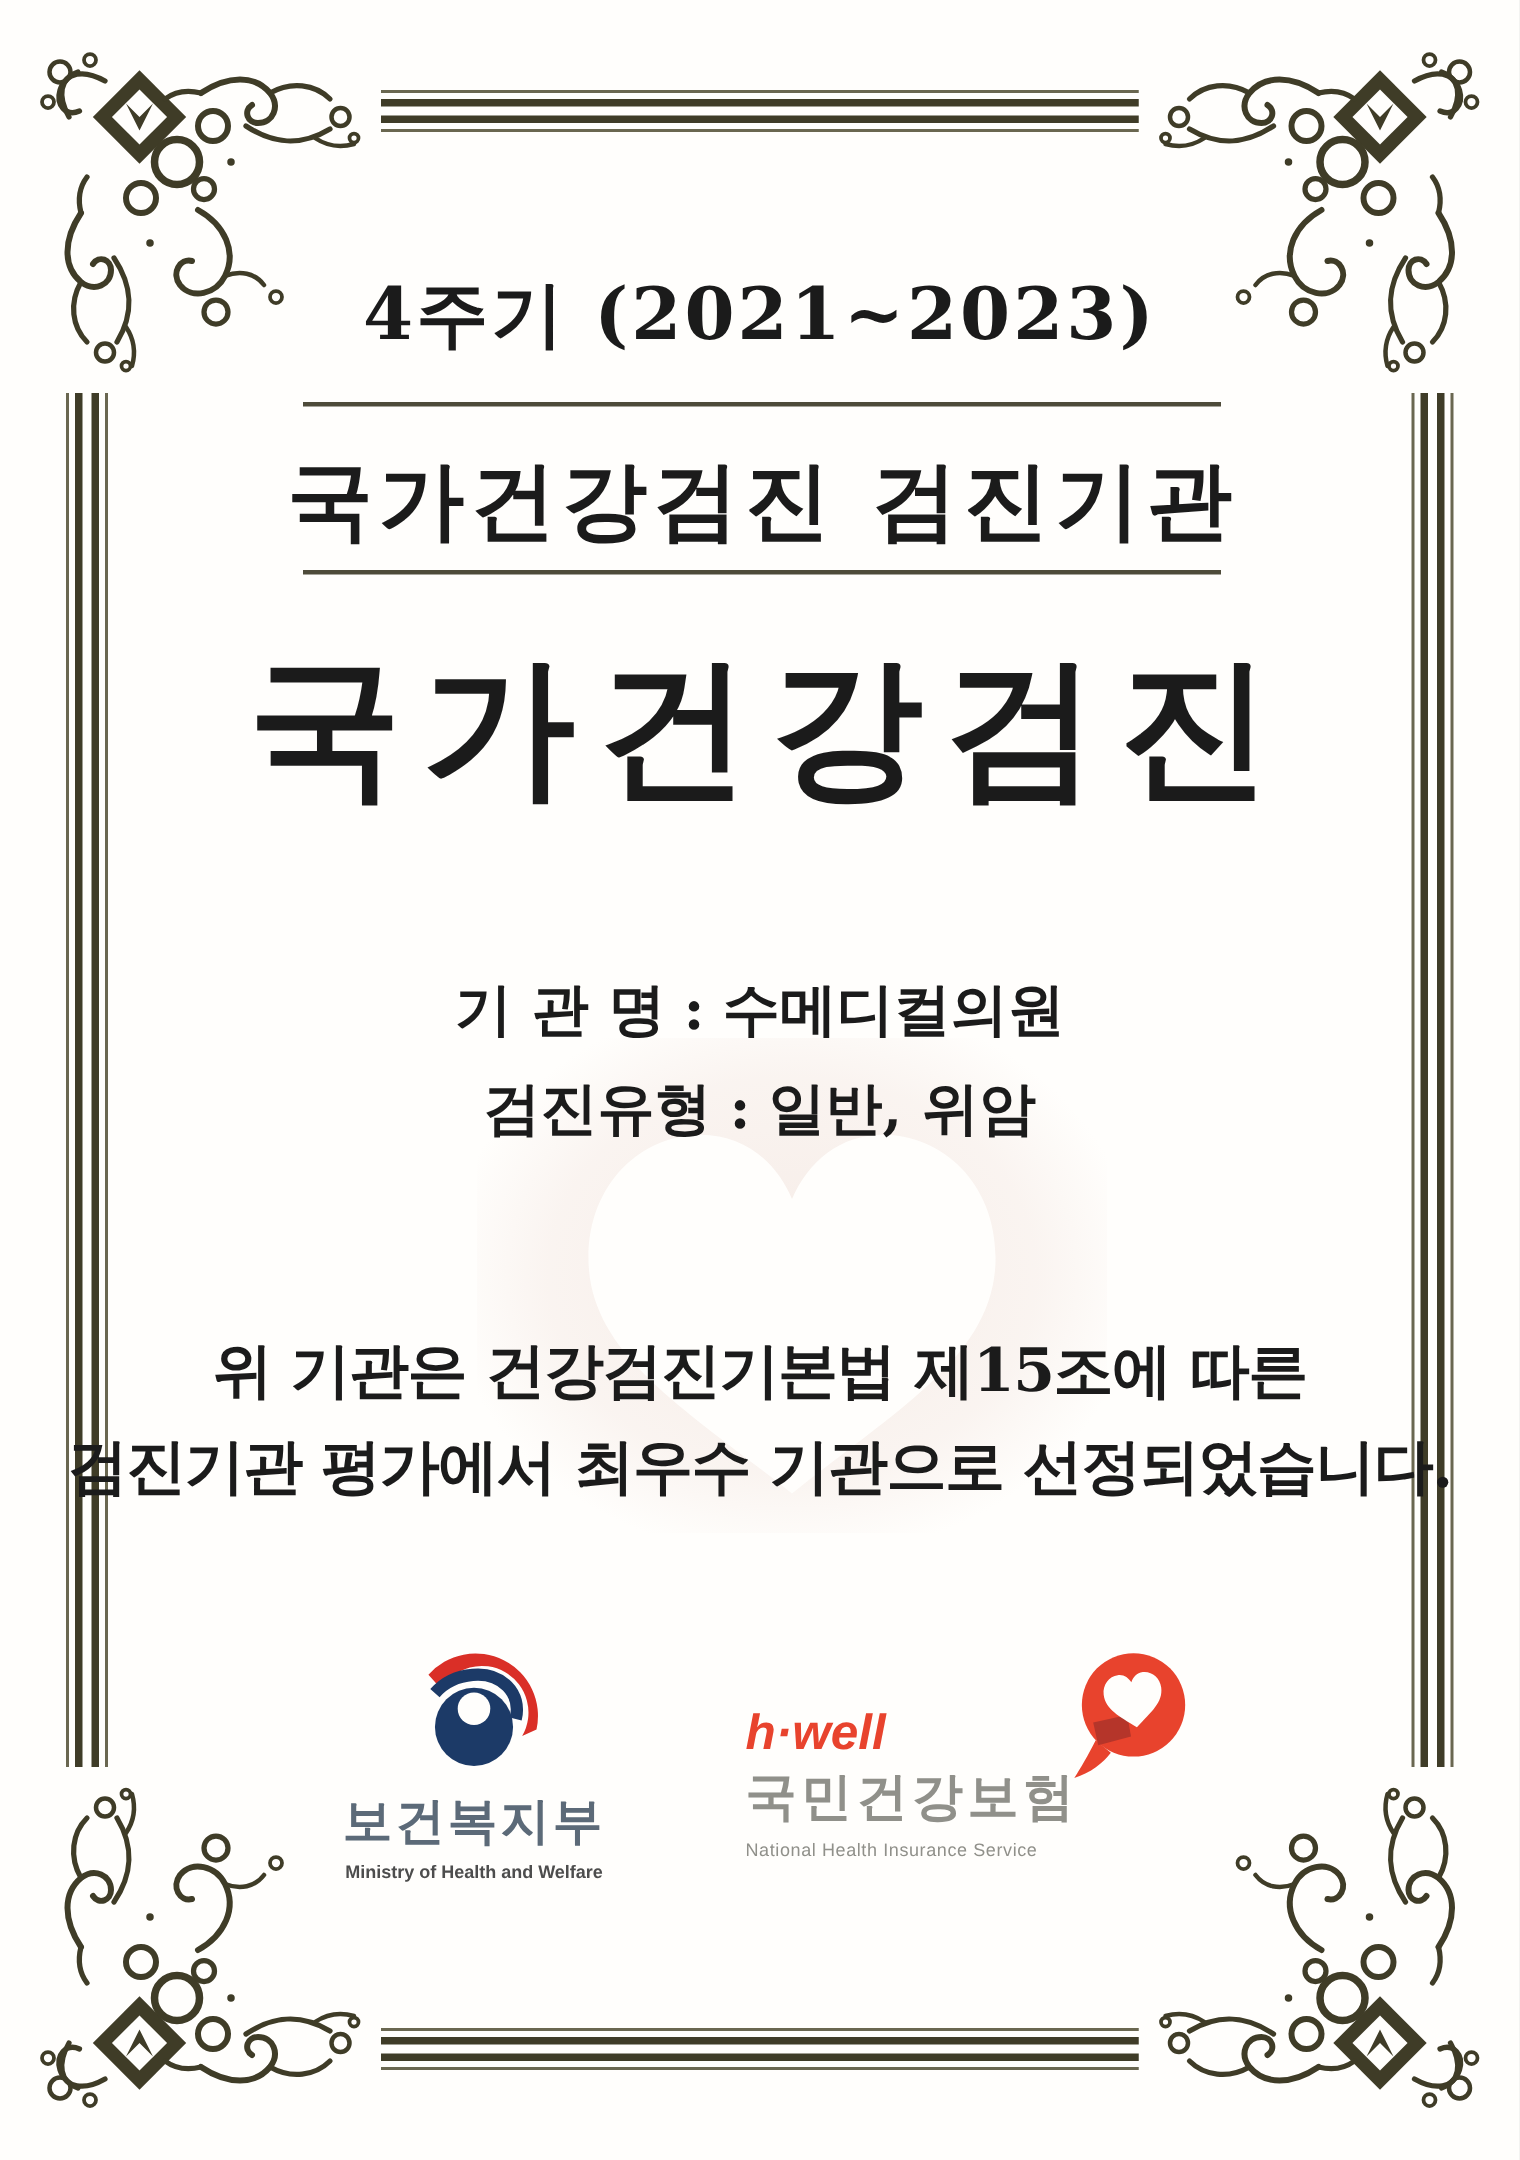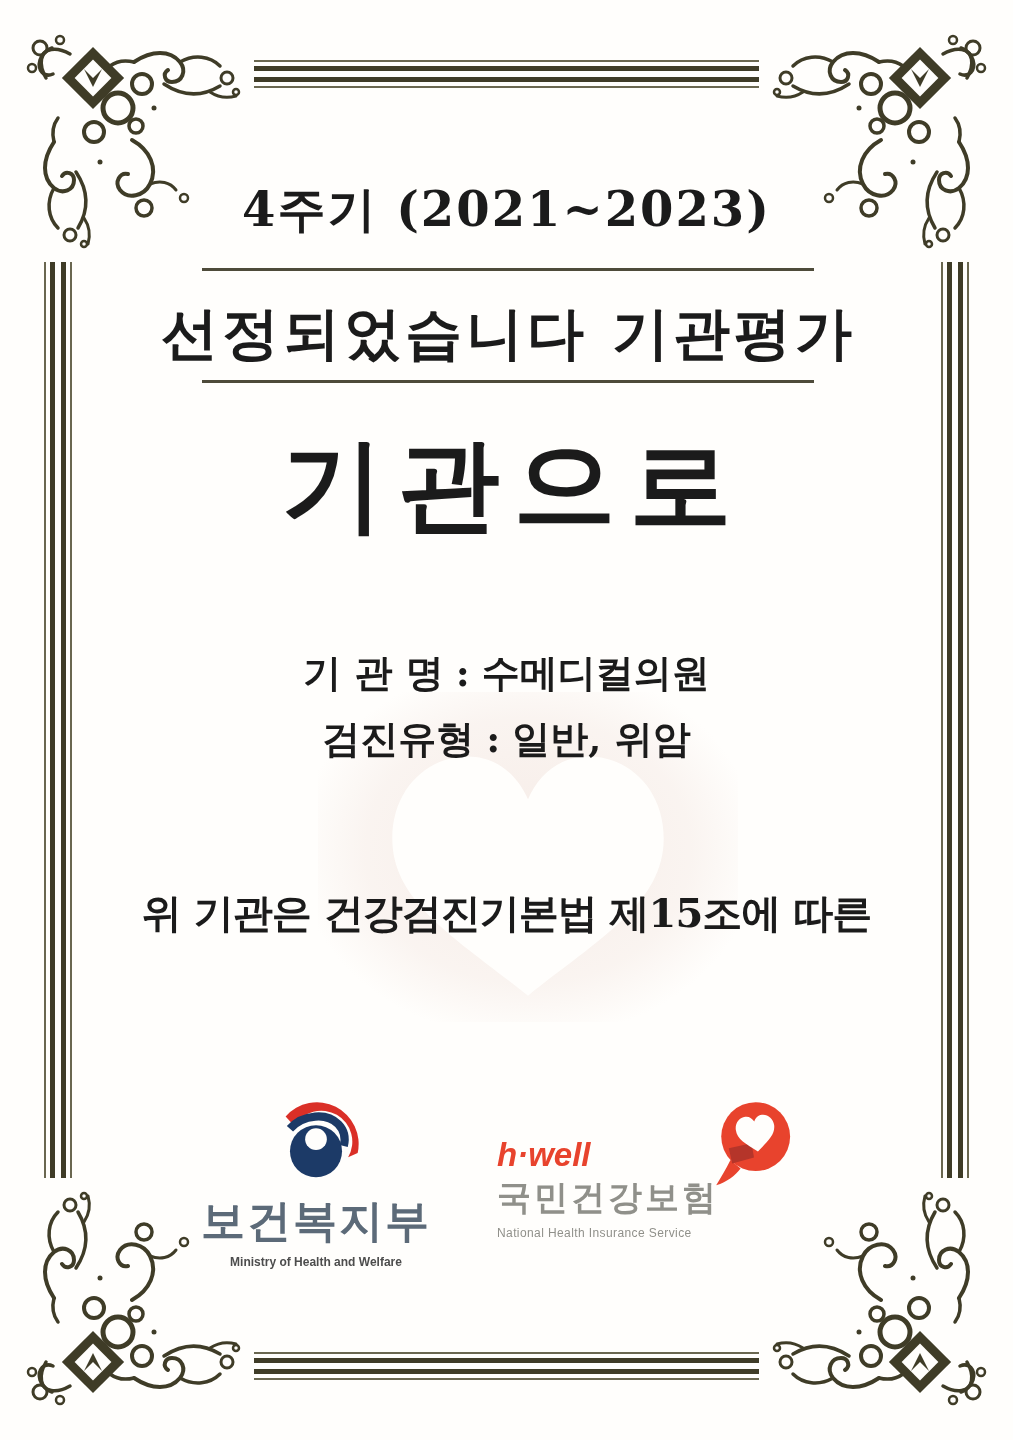--- a/index.html
+++ b/index.html
@@ -41,21 +41,21 @@
   .field{z-index:3;font-size:38px;}
   .field-1{top:648px;}
   .field-2{top:714px;}
   .field .sep{padding:0 12px;}
   .body-line{z-index:3;font-size:40px;letter-spacing:-1px;}
   .body-1{top:886px;}
   .body-2{top:950px;}
   
   .mohw{position:absolute;left:166px;top:1094px;width:300px;text-align:center;z-index:3;}
   .mohw .sym{display:block;margin:0 auto;}
-  .mohw-ko{margin-top:6px;font-family:"Liberation Sans",sans-serif;font-weight:700;font-size:44px;letter-spacing:2px;color:var(--mohw-korean-text,#5c6a78);}
+  .mohw-ko{margin-top:6px;font-family:"Liberation Sans",sans-serif;font-weight:700;font-size:33px;letter-spacing:2px;color:var(--mohw-korean-text,#5c6a78);}
   .mohw-en{margin-top:4px;font-family:"Liberation Sans",sans-serif;font-weight:700;font-size:12px;color:var(--mohw-english-text,#4d4d4d);}
   .nhis{position:absolute;left:497px;top:1136px;z-index:3;text-align:left;}
   .hwell{font-family:"Liberation Sans",sans-serif;font-style:italic;font-weight:700;font-size:33px;color:var(--nhis-red,#e8432d);}
   .nhis-ko{margin-top:1px;font-family:"Liberation Sans",sans-serif;font-weight:700;font-size:34px;letter-spacing:3px;color:var(--nhis-gray,#90908a);}
   .nhis-en{margin-top:5px;font-family:"Liberation Sans",sans-serif;font-size:12px;letter-spacing:.4px;color:var(--nhis-gray,#90908a);}
   .nhis-bubble{position:absolute;left:712px;top:1097px;z-index:3;}
 </style>
 </head>
 <body>
 
@@ -121,32 +121,33 @@
     </svg>
 
   <div class="watermark">
     <svg width="360" height="300" viewBox="0 0 100 84">
       <path d="M50,80 C30,64 12,54 12,36 C12,22 22,13 33,13 C41,13 47,18 50,25 C53,18 59,13 67,13 C78,13 88,22 88,36 C88,54 70,64 50,80 Z" fill="#fffefc"></path>
     </svg>
   </div>
 
   <div class="txt cycle">4주기 (2021~2023)</div>
   <div class="divider d1"></div>
-  <div class="txt program">선정되었습니다 기관평가</div>
+  <div class="txt program">국가건강검진 검진기관</div>
   <div class="divider d2"></div>
-  <div class="txt award">기관으로</div>
+  <div class="txt award">국가건강검진</div>
 
   <div class="txt field field-1">
     <span>기 관 명</span><span class="sep">:</span><span>수메디컬의원</span>
   </div>
   <div class="txt field field-2">
     <span>검진유형</span><span class="sep">:</span><span>일반, 위암</span>
   </div>
 
   <div class="txt body-line body-1">위 기관은 건강검진기본법 제15조에 따른</div>
+  <div class="txt body-line body-2">검진기관 평가에서 최우수 기관으로 선정되었습니다.</div>
 
   <div class="mohw">
     <svg class="sym" width="96" height="92" viewBox="0 0 110 106">
       <path d="M20,26 A48,48 0 0 1 103,68 L92,73 A35,35 0 0 0 30,37 Z" fill="var(--mohw-red,#da2f27)"></path>
       <circle cx="55" cy="66" r="30" fill="var(--mohw-navy,#1c3a67)"></circle>
       <path d="M87,60 C92,40 76,24 54,26 C42,27 32,32 25,40" stroke="var(--mohw-navy,#1c3a67)" stroke-width="9.5" fill="none"></path>
       <circle cx="55" cy="52" r="12.5" fill="#fffefc"></circle>
     </svg>
     <div class="mohw-ko">보건복지부</div>
     <div class="mohw-en">Ministry of Health and Welfare</div>

